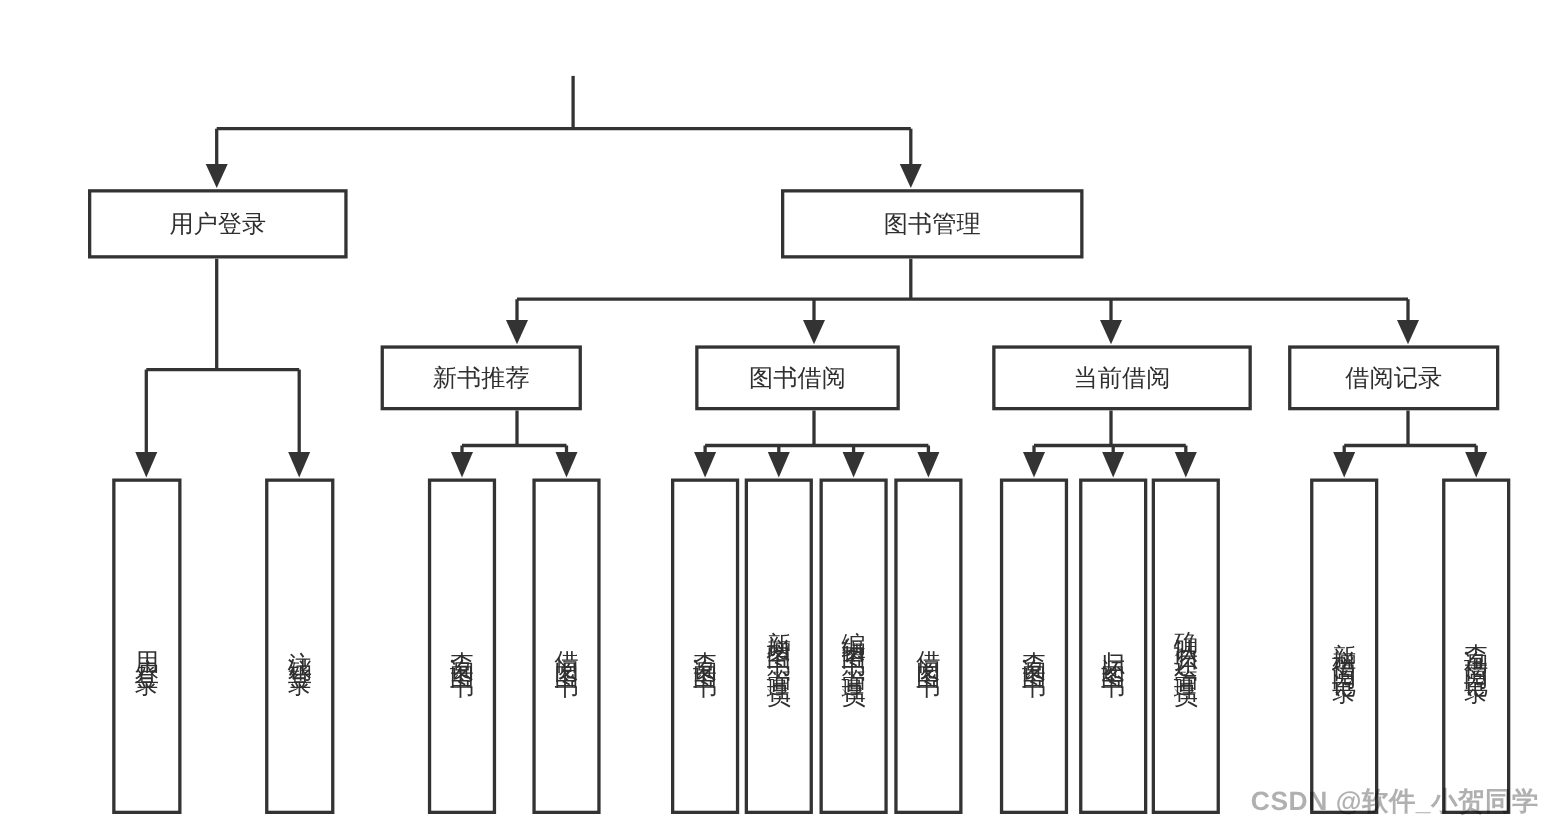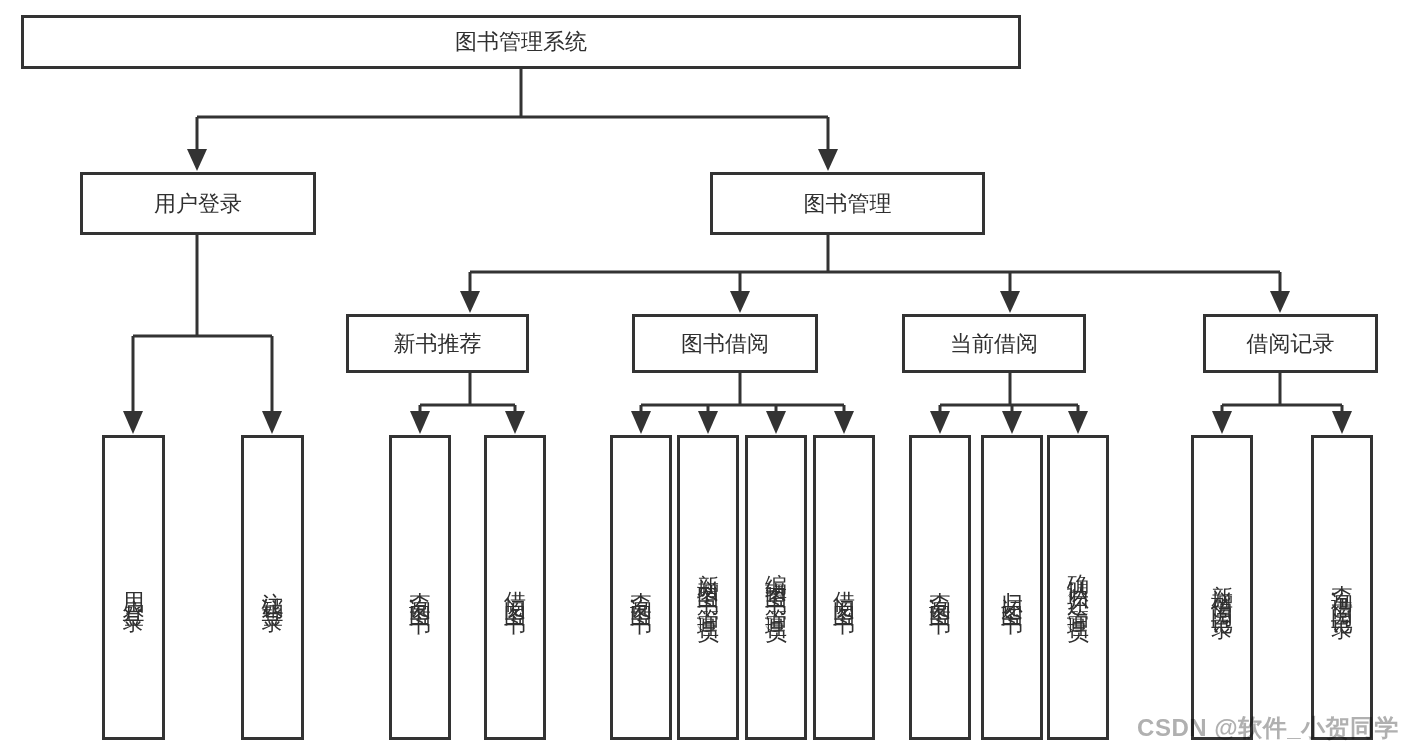--- a/index.html
+++ b/index.html
@@ -109,29 +109,28 @@
     <polygon points="1068,411 1088,411 1078,434" fill="#333333" stroke="none"></polygon>
 
     <path d="M1280 373 V405"></path>
     <path d="M1222 405 H1342"></path>
     <path d="M1222 405 V412"></path>
     <path d="M1342 405 V412"></path>
     <polygon points="1212,411 1232,411 1222,434" fill="#333333" stroke="none"></polygon>
     <polygon points="1332,411 1352,411 1342,434" fill="#333333" stroke="none"></polygon>
   </svg>
 
-  <div class="box" style="left:21px; top:15px; width:1000px; height:54px;">图书管理系统</div>
 
   <div class="box" style="left:80px; top:172px; width:236px; height:63px;">用户登录</div>
   <div class="box" style="left:710px; top:172px; width:275px; height:63px;">图书管理</div>
 
   <div class="box" style="left:346px; top:314px; width:183px; height:59px;">新书推荐</div>
   <div class="box" style="left:632px; top:314px; width:186px; height:59px;">图书借阅</div>
-  <div class="box" style="left:902px; top:314px; width:184px; height:59px;">当前借阅</div>
-  <div class="box" style="left:1171px; top:314px; width:175px; height:59px;margin-left:32px;">借阅记录</div>
+  <div class="box" style="left:902px; top:314px; width:236px; height:59px;">当前借阅</div>
+  <div class="box" style="left:1171px; top:314px; width:192px; height:59px;">借阅记录</div>
 
   <div class="box vbox" style="left:102px; top:435px; width:63px; height:305px;">
     <span class="vtext">用户登录</span>
   </div>
   <div class="box vbox" style="left:241px; top:435px; width:63px; height:305px;">
     <span class="vtext">注销登录</span>
   </div>
 
   <div class="box vbox" style="left:389px; top:435px; width:62px; height:305px;">
     <span class="vtext">查询图书</span>

